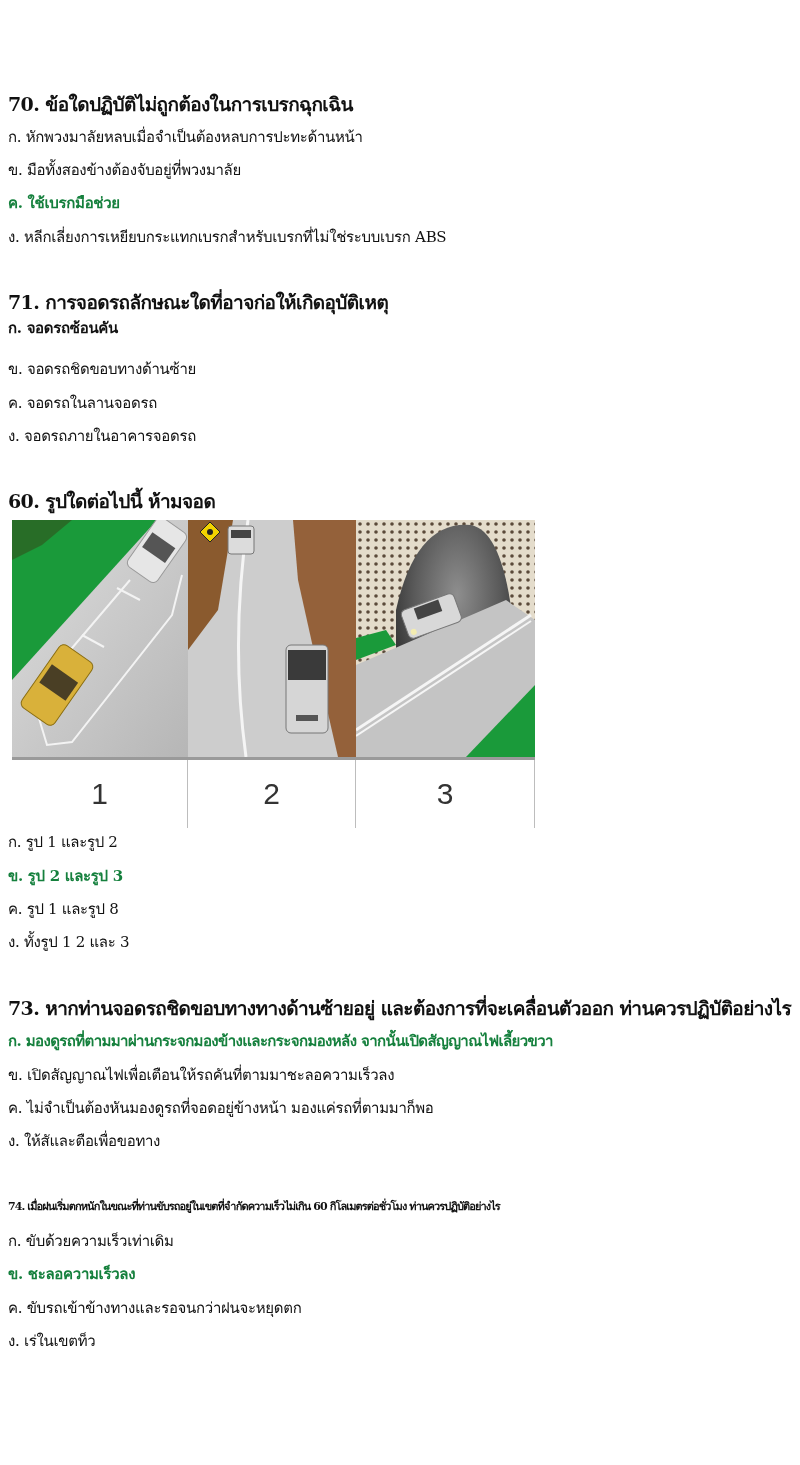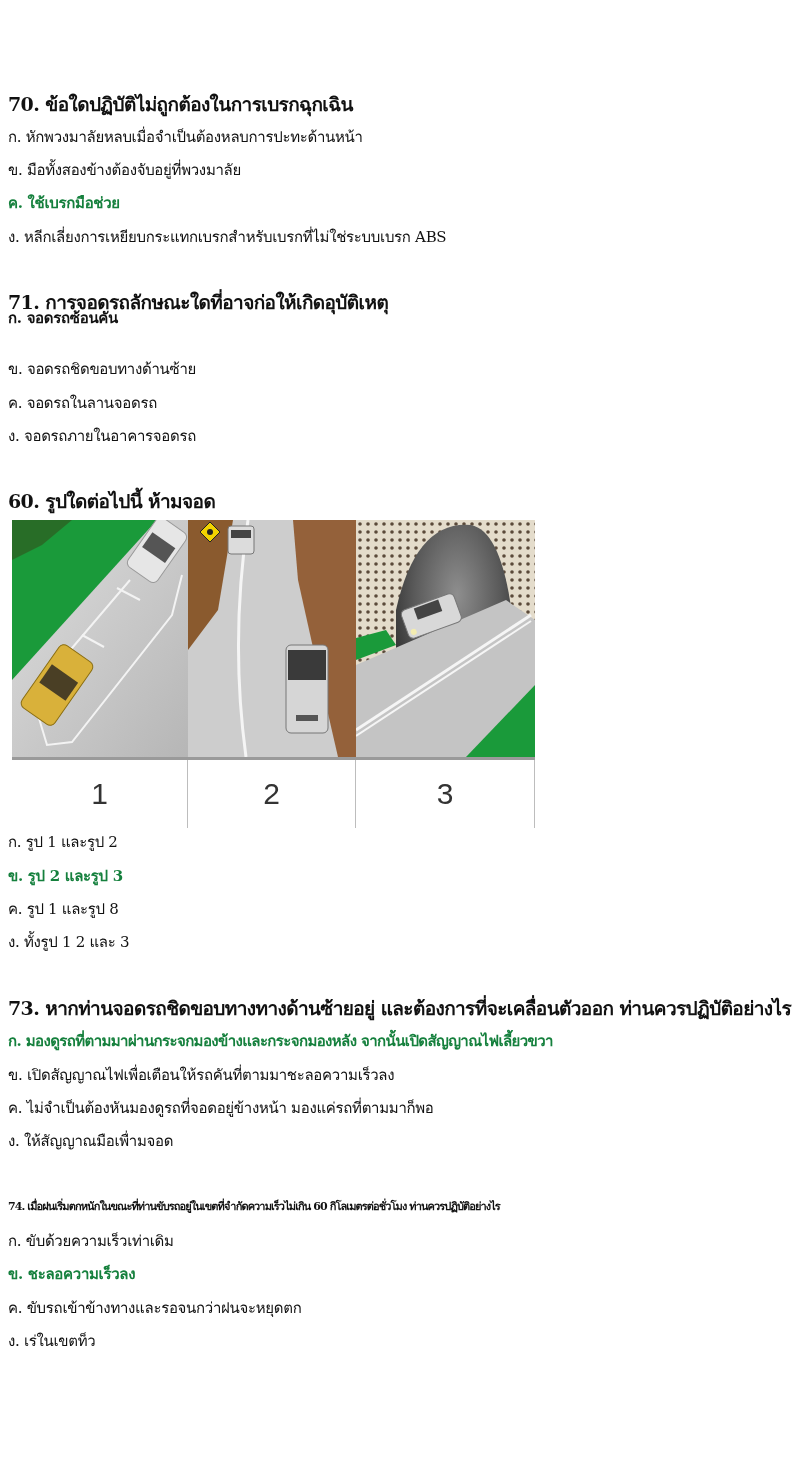--- a/index.html
+++ b/index.html
@@ -42,21 +42,21 @@
 </head>
 <body>
 
 <div class="line q" style="top:94px">70. ข้อใดปฏิบัติไม่ถูกต้องในการเบรกฉุกเฉิน</div>
 <div class="line" style="top:127px">ก. หักพวงมาลัยหลบเมื่อจำเป็นต้องหลบการปะทะด้านหน้า</div>
 <div class="line" style="top:160px">ข. มือทั้งสองข้างต้องจับอยู่ที่พวงมาลัย</div>
 <div class="line correct" style="top:193px">ค. ใช้เบรกมือช่วย</div>
 <div class="line" style="top:227px">ง. หลีกเลี่ยงการเหยียบกระแทกเบรกสำหรับเบรกที่ไม่ใช่ระบบเบรก ABS</div>
 
 <div class="line q" style="top:292px">71. การจอดรถลักษณะใดที่อาจก่อให้เกิดอุบัติเหตุ</div>
-<div class="line bold" style="top:308px">ก. จอดรถซ้อนคัน</div>
+<div class="line bold" style="top:318px">ก. จอดรถซ้อนคัน</div>
 <div class="line" style="top:359px">ข. จอดรถชิดขอบทางด้านซ้าย</div>
 <div class="line" style="top:393px">ค. จอดรถในลานจอดรถ</div>
 <div class="line" style="top:426px">ง. จอดรถภายในอาคารจอดรถ</div>
 
 <div class="line q" style="top:491px">60. รูปใดต่อไปนี้ ห้ามจอด</div>
 
 <div class="figure">
 
   <div class="panel p1">
     <svg width="176" height="237" viewBox="0 0 176 237">
@@ -142,19 +142,19 @@
 
 <div class="line" style="top:832px">ก. รูป 1 และรูป 2</div>
 <div class="line correct" style="top:866px">ข. รูป 2 และรูป 3</div>
 <div class="line" style="top:899px">ค. รูป 1 และรูป 8</div>
 <div class="line" style="top:932px">ง. ทั้งรูป 1 2 และ 3</div>
 
 <div class="line q" style="top:998px">73. หากท่านจอดรถชิดขอบทางทางด้านซ้ายอยู่ และต้องการที่จะเคลื่อนตัวออก ท่านควรปฏิบัติอย่างไร</div>
 <div class="line correct" style="top:1031px; letter-spacing:-0.6px">ก. มองดูรถที่ตามมาผ่านกระจกมองข้างและกระจกมองหลัง จากนั้นเปิดสัญญาณไฟเลี้ยวขวา</div>
 <div class="line" style="top:1065px">ข. เปิดสัญญาณไฟเพื่อเตือนให้รถคันที่ตามมาชะลอความเร็วลง</div>
 <div class="line" style="top:1098px">ค. ไม่จำเป็นต้องหันมองดูรถที่จอดอยู่ข้างหน้า มองแค่รถที่ตามมาก็พอ</div>
-<div class="line" style="top:1131px">ง. ให้สัญญาณมือเพื่ามจอด</div>
+<div class="line" style="top:1131px">ง. ให้สัและตือเพื่อขอทาง</div>
 
 <div class="line q" style="top:1197px; letter-spacing:-0.9px; font-size:11px">74. เมื่อฝนเริ่มตกหนักในขณะที่ท่านขับรถอยู่ในเขตที่จำกัดความเร็วไม่เกิน 60 กิโลเมตรต่อชั่วโมง ท่านควรปฏิบัติอย่างไร</div>
 <div class="line" style="top:1231px">ก. ขับด้วยความเร็วเท่าเดิม</div>
 <div class="line correct" style="top:1264px">ข. ชะลอความเร็วลง</div>
 <div class="line" style="top:1298px">ค. ขับรถเข้าข้างทางและรอจนกว่าฝนจะหยุดตก</div>
 <div class="line" style="top:1331px">ง. เร่ในเขตท็ว</div>
 
 </body></html>

